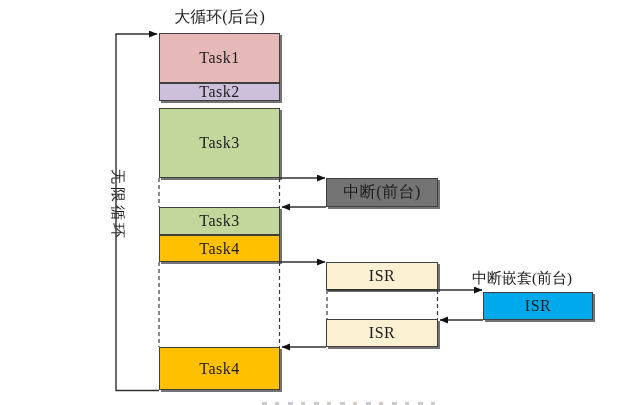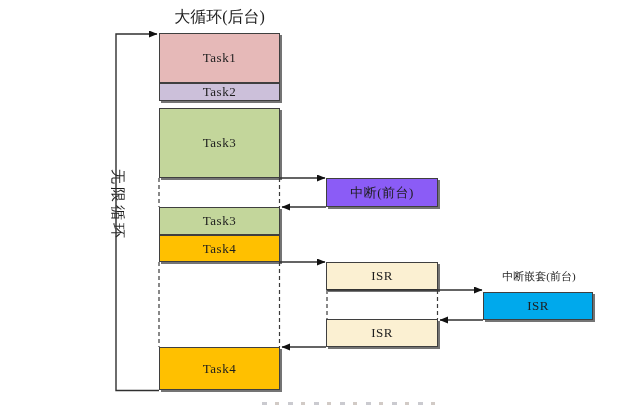--- a/index.html
+++ b/index.html
@@ -3,39 +3,39 @@
 <meta charset="utf-8">
 <style>
   html,body{margin:0;padding:0;background:#fff;}
   .stage{
     position:relative;width:641px;height:405px;background:#fff;overflow:hidden;
     font-family:"Liberation Serif","DejaVu Serif",serif;color:#1d1d1d;margin-left:26px;
   }
   .box{
     position:absolute;border:1px solid #3f3f3f;box-sizing:border-box;
     display:flex;align-items:center;justify-content:center;
-    font-size:13px;letter-spacing:.5px;
+    font-size:16px;letter-spacing:.5px;
     box-shadow:2px 2px 0 rgba(70,70,70,.75);
   }
   
   .b-task1{left:133px;top:33px;width:121px;height:50px;}
   .b-task2{left:133px;top:83px;width:121px;height:18px;}
   .b-task3a{left:133px;top:108px;width:121px;height:70px;}
   .b-task3b{left:133px;top:207px;width:121px;height:28px;}
   .b-task4a{left:133px;top:235px;width:121px;height:27px;}
   .b-task4b{left:133px;top:347px;width:121px;height:43px;}
   
   .b-int{left:300px;top:178px;width:112px;height:29px;}
   .b-isr1{left:300px;top:262px;width:112px;height:28px;}
   .b-isr2{left:300px;top:319px;width:112px;height:28px;}
   .b-isrn{left:457px;top:292px;width:110px;height:28px;}
 
   .lbl{position:absolute;font-size:16px;white-space:nowrap;}
   .lbl-top{left:133px;top:7px;width:121px;text-align:center;}
-  .lbl-nested{left:446px;top:269px;width:134px;text-align:center;font-size:11px;}
+  .lbl-nested{left:446px;top:269px;width:134px;font-size:15px;}
   .lbl-loop{
     left:82px;top:166px;padding:3px 1px;background:#fff;
     writing-mode:vertical-rl;text-orientation:sideways;
     font-size:15px;letter-spacing:3px;line-height:17px;
   }
   svg.wires{position:absolute;left:0;top:0;pointer-events:none;}
   .caption-fragment{
     position:absolute;left:236px;top:402px;width:176px;height:3px;opacity:.45;
     background:repeating-linear-gradient(90deg,#8a8a96 0 5px,transparent 5px 13px,#9a8a80 13px 17px,transparent 17px 26px);
   }
@@ -61,21 +61,21 @@
   <div class="box b-task3b" style="background-color: rgb(195, 214, 155);">
     <span>Task3</span>
   </div>
   <div class="box b-task4a" style="background-color: rgb(255, 192, 0);">
     <span>Task4</span>
   </div>
   <div class="box b-task4b" style="background-color: rgb(255, 192, 0);">
     <span>Task4</span>
   </div>
 
-  <div class="box b-int" style="background-color: #8b5cf6;">
+  <div class="box b-int" style="background-color: #737373;">
     <span>中断(前台)</span>
   </div>
   <div class="box b-isr1" style="background-color: rgb(251, 240, 210);">
     <span>ISR</span>
   </div>
   <div class="box b-isr2" style="background-color: rgb(251, 240, 210);">
     <span>ISR</span>
   </div>
   <div class="box b-isrn" style="background-color: rgb(0, 169, 236);">
     <span>ISR</span>

